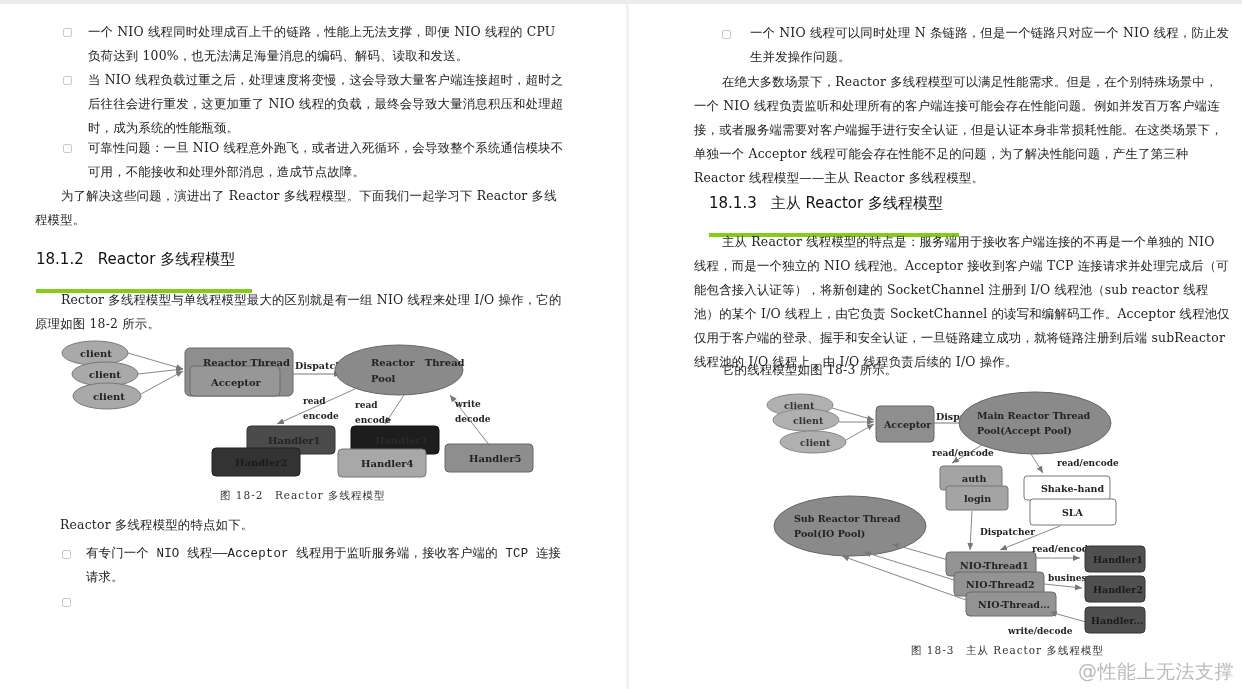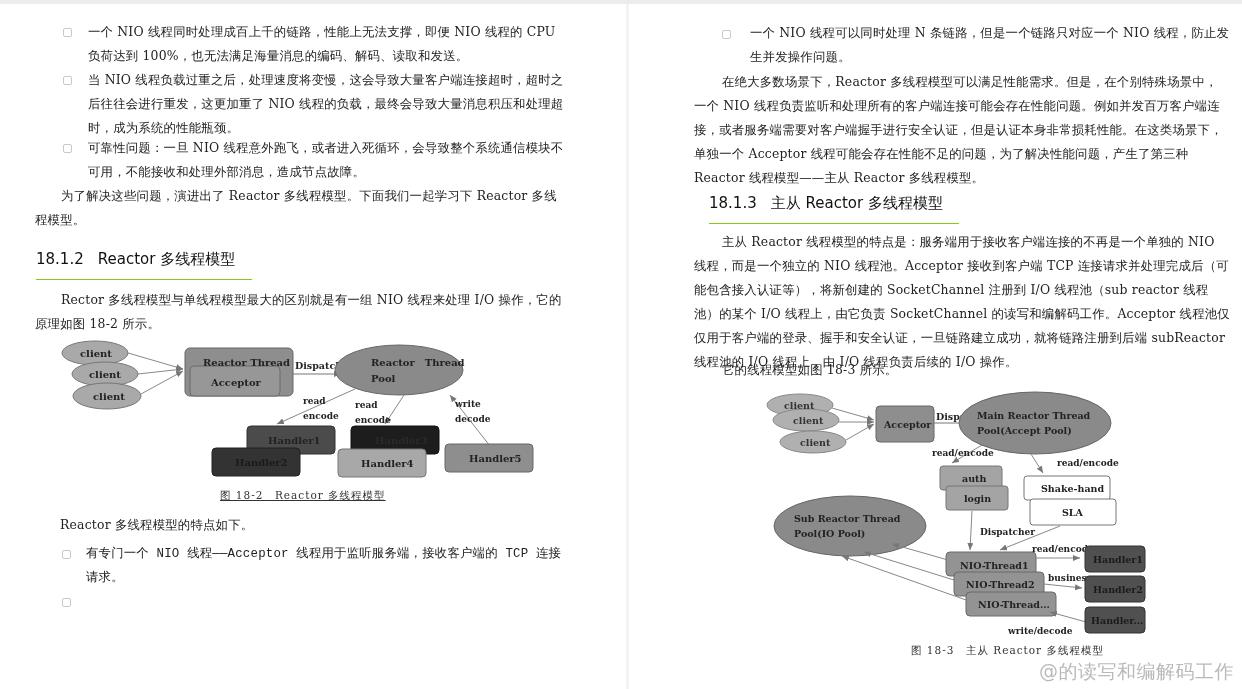--- a/index.html
+++ b/index.html
@@ -14,21 +14,21 @@
   .page { position:absolute; top:4px; height:685px; }
   .page.left { left:0; width:626px; }
   .page.right { left:629px; width:613px; }
 
   .p { position:absolute; font-size:12.4px; line-height:24px; letter-spacing:0.2px; color:#222; }
   .bullet-icon {
     position:absolute; width:7px; height:7px; border:1px solid #c9c9c9; border-radius:2px;
   }
   .heading {
     position:absolute; font-family:"DejaVu Sans","Liberation Sans",sans-serif;
-    font-size:15px; color:#111; padding-bottom:10px; border-bottom:1px solid #84cc16;
+    font-size:15px; color:#111; padding-bottom:20px; border-bottom:4px solid #84cc16;
   }
   .heading .num { margin-right:14px; }
   .caption { position:absolute; font-size:10.5px; color:#333; letter-spacing:1px; }
   .watermark {
     position:absolute; right:8px; bottom:4px; font-family:"DejaVu Sans","Liberation Sans",sans-serif;
     font-size:19px; color:#b9b9b9; letter-spacing:0.5px;
   }
   .fig { position:absolute; }
   .fig text { font-family:"DejaVu Serif","Liberation Serif",serif; font-weight:bold; }
 </style>
@@ -100,21 +100,21 @@
     <text x="213" y="108" font-size="10" fill="#222">Handler1</text>
     <rect x="157" y="112" width="88" height="28" rx="4" fill="#333" stroke="#222"></rect>
     <text x="180" y="130" font-size="10" fill="#1a1a1a">Handler2</text>
     <rect x="296" y="90" width="88" height="28" rx="4" fill="#1d1d1d" stroke="#111"></rect>
     <text x="320" y="108" font-size="10" fill="#2a2a2a">Handler3</text>
     <rect x="283" y="113" width="88" height="28" rx="4" fill="#a8a8a8" stroke="#777"></rect>
     <text x="306" y="131" font-size="10" fill="#222">Handler4</text>
     <rect x="390" y="108" width="88" height="28" rx="4" fill="#8e8e8e" stroke="#666"></rect>
     <text x="414" y="126" font-size="10" fill="#222">Handler5</text>
   </svg>
-  <div class="caption" style="left:220px;top:485px;text-decoration:underline;">图 18-2　Reactor 多线程模型</div>
+  <div class="caption" style="left:220px;top:485px;">图 18-2　Reactor 多线程模型</div>
 
   <div class="p" style="left:60px;top:509px;width:500px;">Reactor 多线程模型的特点如下。</div>
 
   <span class="bullet-icon" style="left:62px;top:546px;"></span>
   <div class="p" style="left:86px;top:538px;width:478px;font-family:Liberation Mono, monospace;">有专门一个 NIO 线程——Acceptor 线程用于监听服务端，接收客户端的 TCP 连接请求。</div>
 
   <span class="bullet-icon" style="left:62px;top:594px;"></span>
 </div>
 
 <div class="page right">
@@ -198,13 +198,13 @@
     <rect x="325" y="156" width="60" height="26" rx="4" fill="#505050" stroke="#333"></rect>
     <text x="333" y="173" font-size="9.5" fill="#1a1a1a">Handler1</text>
     <rect x="325" y="186" width="60" height="26" rx="4" fill="#505050" stroke="#333"></rect>
     <text x="333" y="203" font-size="9.5" fill="#1a1a1a">Handler2</text>
     <rect x="325" y="217" width="60" height="26" rx="4" fill="#505050" stroke="#333"></rect>
     <text x="331" y="234" font-size="9.5" fill="#1a1a1a">Handler...</text>
   </svg>
   <div class="caption" style="left:238px;top:640px;padding-left:44px;">图 18-3　主从 Reactor 多线程模型</div>
 </div>
 
-<div class="watermark">@的读写和编解码工作</div>
+<div class="watermark">@性能上无法支撑</div>
 
 </body></html>

